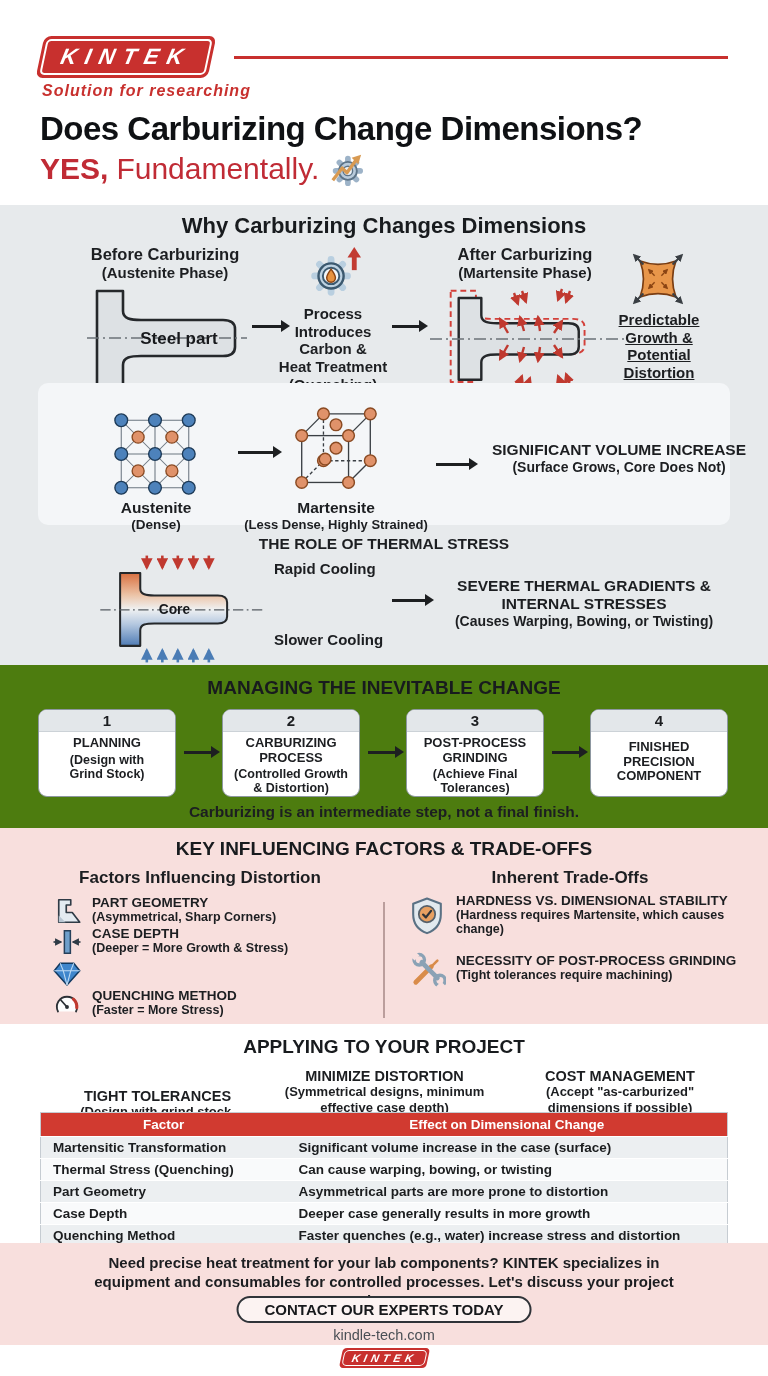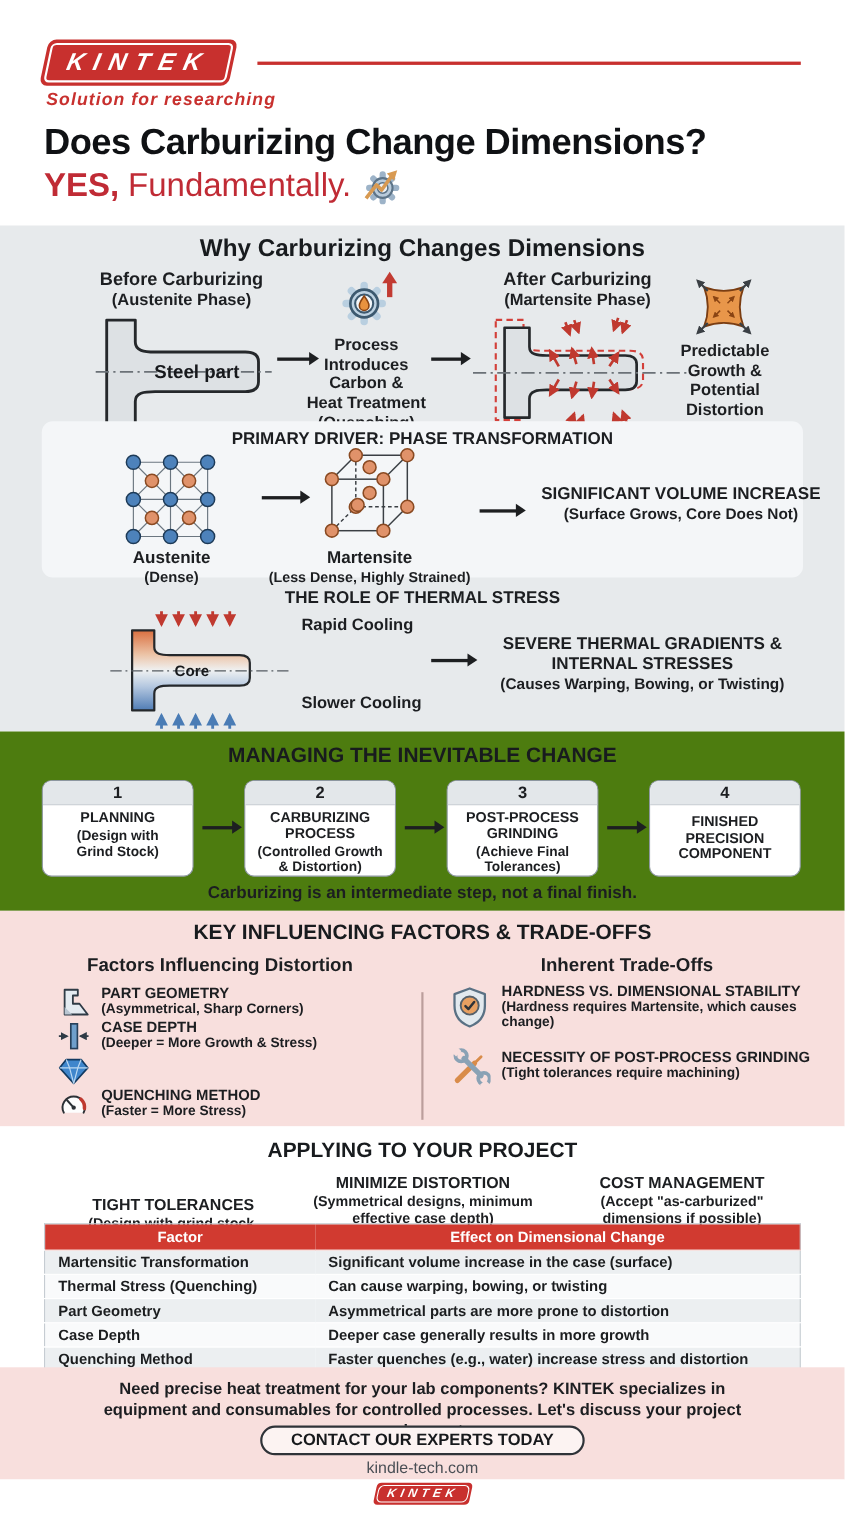--- a/index.html
+++ b/index.html
@@ -194,27 +194,26 @@
           <line x1="24" y1="76" x2="8" y2="92"></line>
       </g>
       <g stroke="#8a4413" stroke-width="2.5" marker-end="url(#gb)">
         <line x1="44" y1="44" x2="34" y2="34"></line>
           <line x1="56" y1="44" x2="66" y2="34"></line>
         <line x1="56" y1="56" x2="66" y2="66"></line>
           <line x1="44" y1="56" x2="34" y2="66"></line>
       </g>
     </svg>
 
-    <div class="abs ctr pre" style="left:606px; top:106px; width:106px; font-weight:800; font-size:15px; line-height:1.18;">Predictable
+    <div class="abs ctr pre" style="left:606px; top:106px; width:106px; font-weight:800; font-size:15px; line-height:1.18;text-decoration:underline;">Predictable
 Growth &amp;
 Potential
 Distortion</div>
 
     <div class="card">
-      <div class="card-h">PRIMARY DRIVER: PHASE TRANSFORMATION</div>
 
       <svg class="abs" style="left:72px; top:26px;" width="90" height="90" viewBox="0 0 120 120">
         <g stroke="#6b7680" stroke-width="1.4">
           <line x1="15" y1="15" x2="105" y2="15"></line>
             <line x1="15" y1="60" x2="105" y2="60"></line>
             <line x1="15" y1="105" x2="105" y2="105"></line>
           <line x1="15" y1="15" x2="15" y2="105"></line>
             <line x1="60" y1="15" x2="60" y2="105"></line>
             <line x1="105" y1="15" x2="105" y2="105"></line>
           <line x1="15" y1="15" x2="60" y2="60"></line>

